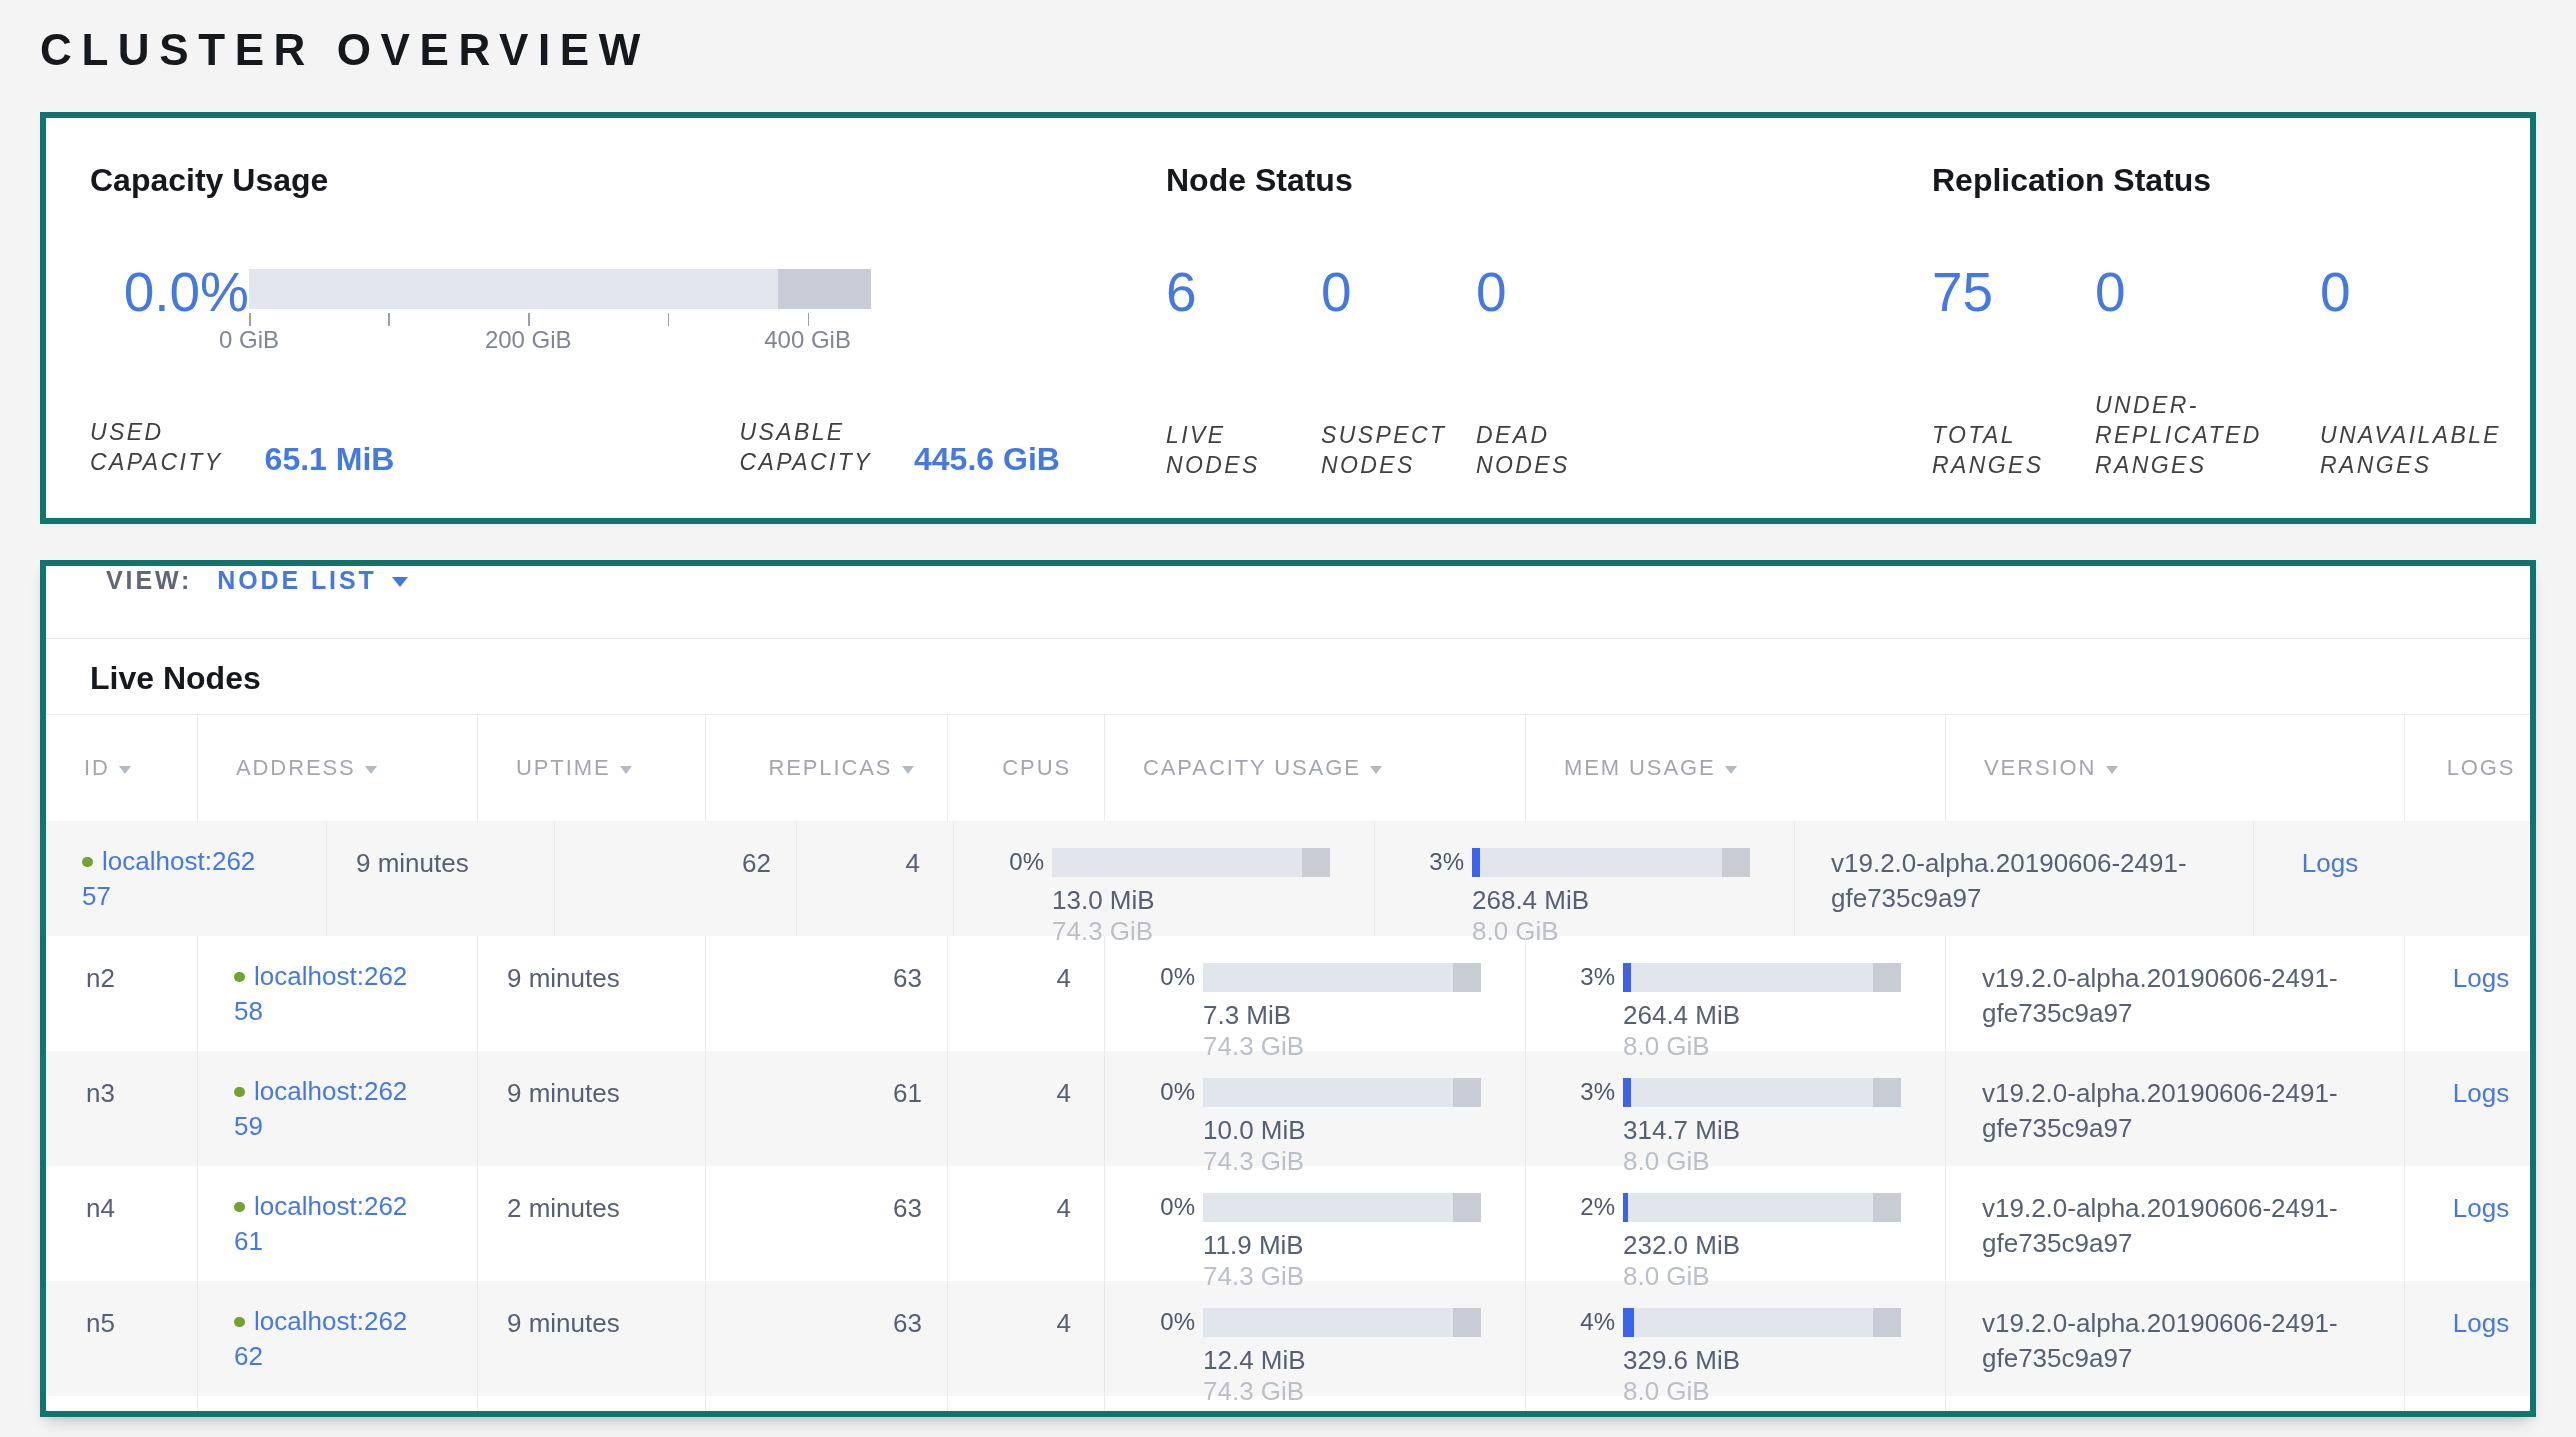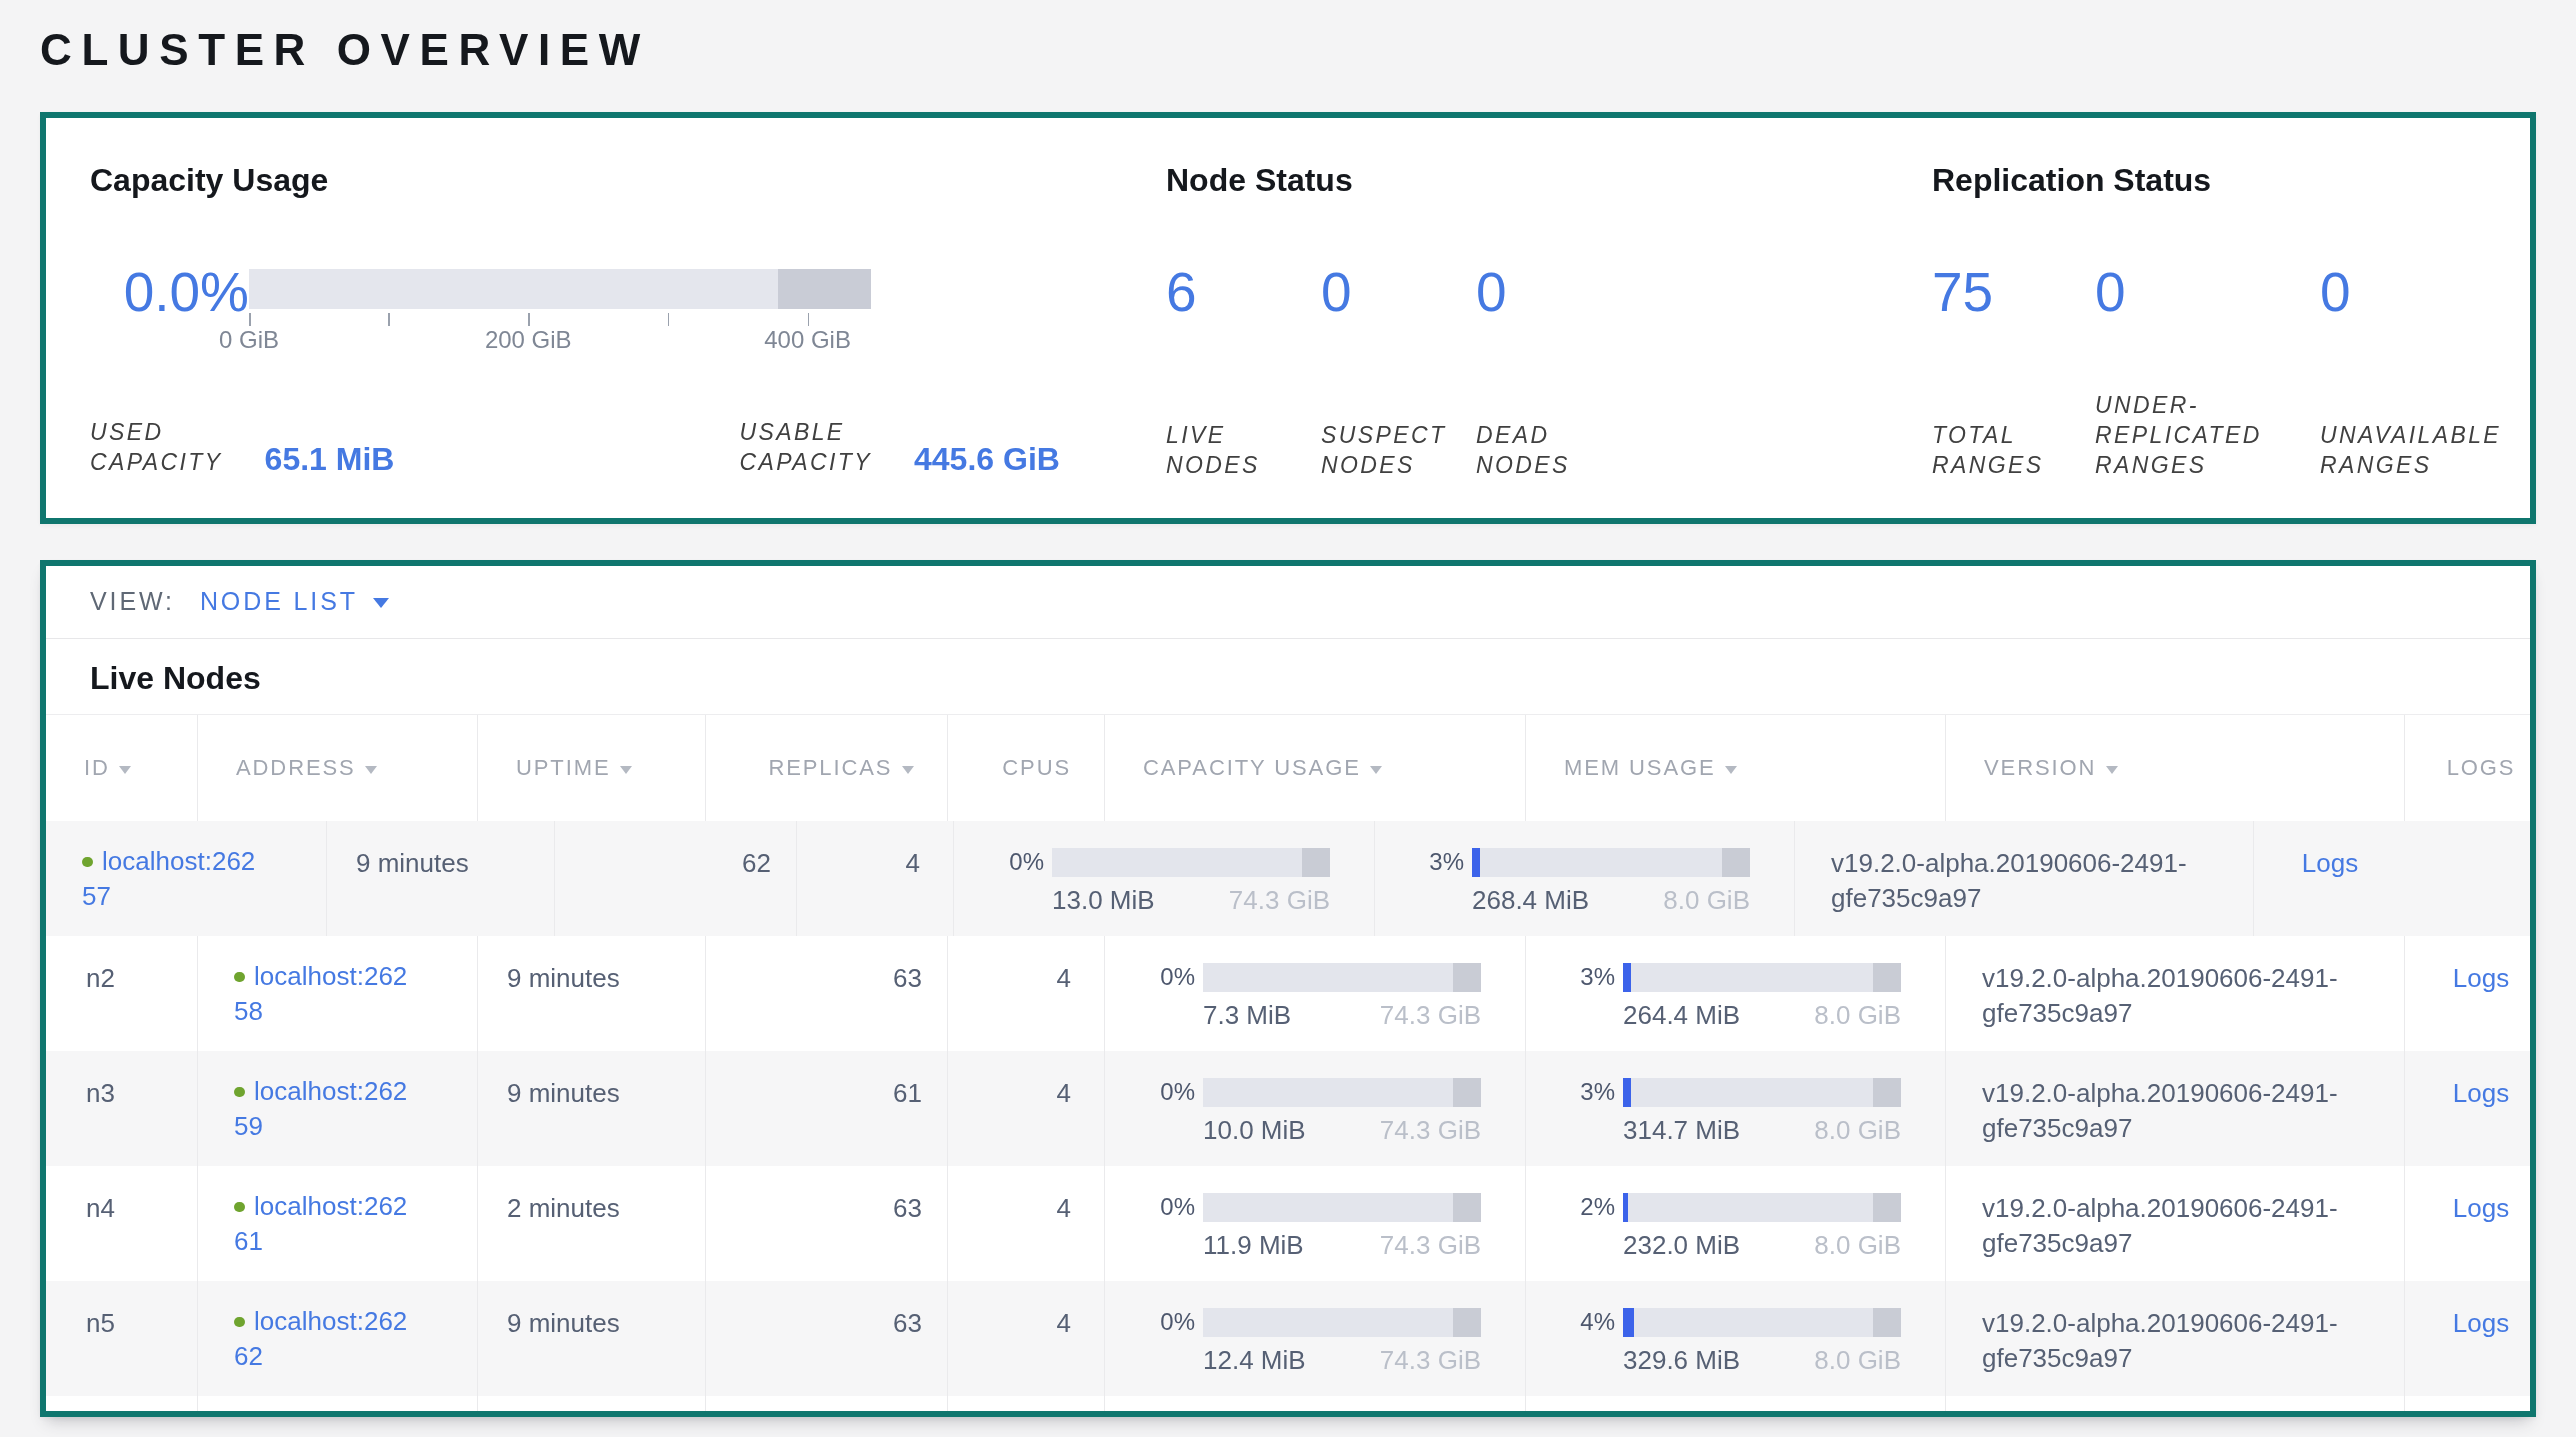--- a/index.html
+++ b/index.html
@@ -58,22 +58,22 @@
   .sec-nodes .num-col, .sec-nodes .lbl-col { width:155px; }
   .sec-repl .num-col.w1, .sec-repl .lbl-col.w1 { width:163px; }
   .sec-repl .num-col.w2, .sec-repl .lbl-col.w2 { width:225px; }
   .sec-repl .num-col.w3, .sec-repl .lbl-col.w3 { flex:1; }
   .lbl-col .stat-label { max-width:192px; }
   .lbl-col.w2 .stat-label { max-width:206px; }
 
   
   .panel-nodes { margin-top:36px; height:857px; overflow:hidden;
     box-shadow:0 9.6px 15.3px -6.7px rgba(50,52,64,.28), 0 1.9px 3.8px rgba(0,0,0,.04); }
-  .view-bar { height:73px; display:flex; align-items:center;
-    padding-left:44px; border-bottom:1px solid #e7e7e9; }
+  .view-bar { height:73px; display:flex; align-items:flex-start;
+    padding-left:60px; border-bottom:1px solid #e7e7e9;font-weight:bold; }
   .view-label { font-size:25px; letter-spacing:2.9px; color:#5f6875; }
   .view-select { display:flex; align-items:center; margin-left:25px; cursor:pointer; }
   .view-value { font-size:25px; letter-spacing:2.9px; color:#4579e2; }
   .dd-arrow { width:0; height:0; border-left:8.6px solid transparent;
     border-right:8.6px solid transparent; border-top:10.5px solid #4579e2;
     margin-left:15.3px; margin-top:2.9px; }
 
   .live-header { padding:21px 44px 17px 44px; }
   .live-header h2 { font-size:32px; font-weight:700; color:#15181d; }
 
@@ -110,21 +110,21 @@
     background:#6fa42f; margin-right:9.6px; position:relative; top:-2.9px; }
 
   .usage { margin-left:auto; width:332px; padding-right:44px; box-sizing:content-box; }
   .u-row { display:flex; align-items:center; }
   .u-pct { width:46px; text-align:right; margin-right:7.7px;
     font-size:24px; color:#4d576d; }
   .u-bar { position:relative; width:278px; height:29px; background:#e3e5ec; }
   .u-dark { position:absolute; right:0; top:0; bottom:0; width:10%; background:#c9ccd5; }
   .u-fill { position:absolute; left:0; top:0; bottom:0; background:#3c63ea; }
   .u-lbls { display:flex; justify-content:space-between;
-    width:278px; margin-left:54px; margin-top:8.6px; }
+    width:278px; margin-left:54px; margin-top:8.6px;flex-direction:column; }
   .u-used { font-size:26px; color:#566074; }
   .u-max  { font-size:26px; color:#babfc9; }
 </style>
 </head>
 <body>
 
 <div class="page">
 
   <h1 class="page-title">CLUSTER OVERVIEW</h1>
 

